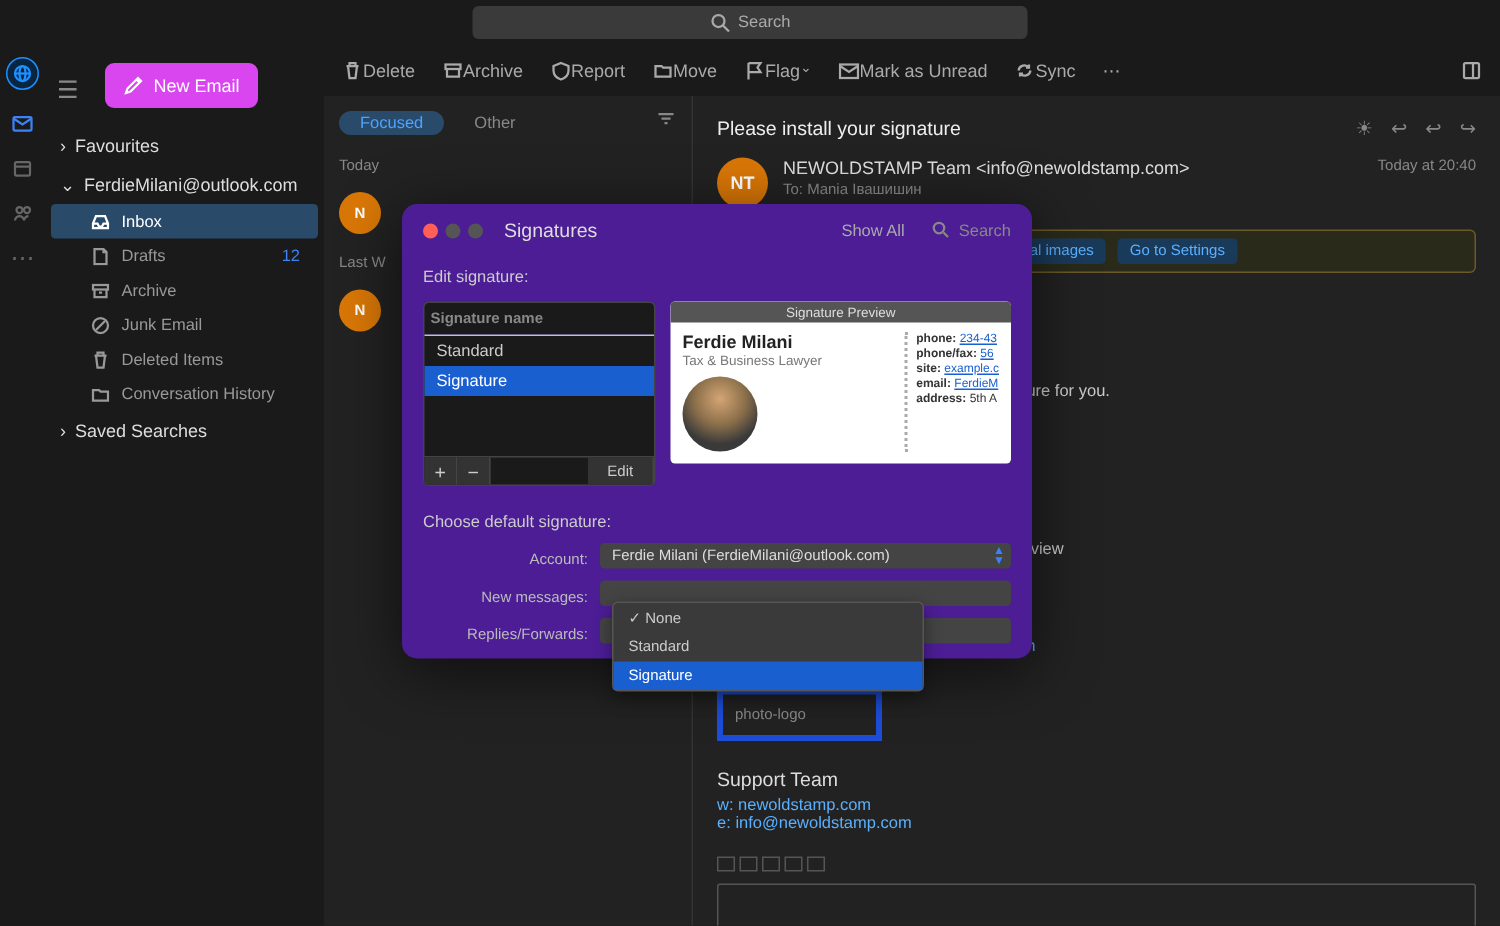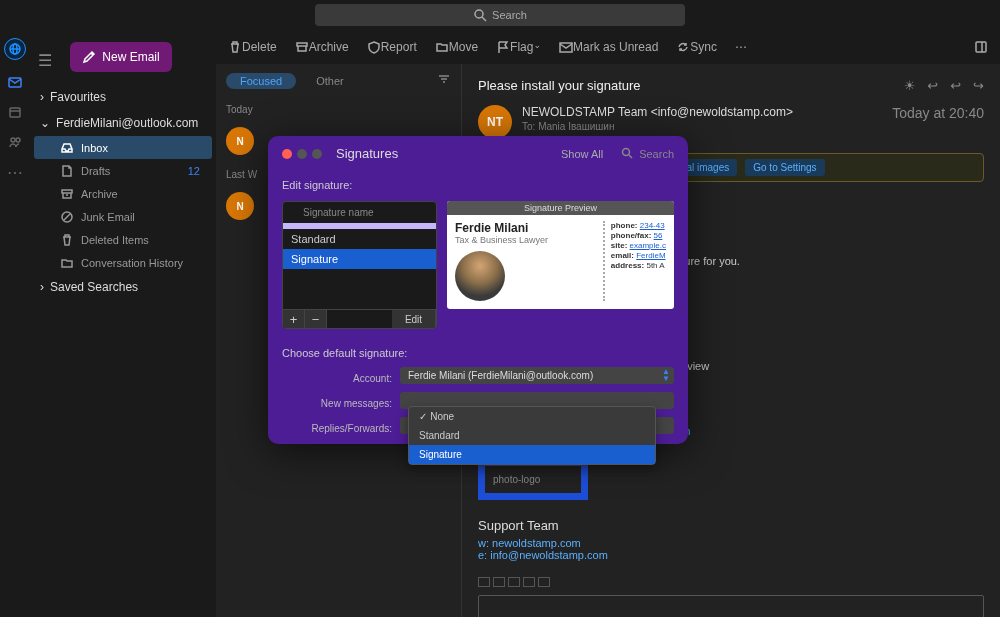--- a/index.html
+++ b/index.html
@@ -5,21 +5,21 @@
 * { margin: 0; padding: 0; box-sizing: border-box; font-family: -apple-system, BlinkMacSystemFont, 'Segoe UI', sans-serif; }
 body { background: #1a1a1a; color: #ccc; width: 1000px; height: 617px; overflow: hidden; position: relative; }
 .topbar { height: 30px; display: flex; align-items: center; justify-content: center; background: #1a1a1a; position: relative; }
 .search-top { width: 370px; height: 22px; background: #3a3a3a; border-radius: 4px; display: flex; align-items: center; justify-content: center; font-size: 11px; color: #aaa; gap: 5px; }
 .main-row { display: flex; height: calc(100% - 30px); }
 .icon-strip { width: 30px; background: #1a1a1a; display: flex; flex-direction: column; align-items: center; padding-top: 8px; gap: 14px; }
 .icon-strip .globe { width: 22px; height: 22px; border-radius: 50%; background: #0a2540; border: 1px solid #1e90ff; display: flex; align-items: center; justify-content: center; color: #1e90ff; font-size: 11px; }
 .icon-strip .ico { width: 16px; height: 16px; color: #666; display: flex; align-items: center; justify-content: center; }
 .icon-strip .ico.active { color: #3b82f6; }
 .sidebar { width: 186px; background: #1a1a1a; display: flex; flex-direction: column; padding-top: 6px; }
-.new-email { margin: 6px 10px 12px; background: #701a75; color: #fff; padding: 8px 12px; border-radius: 6px; font-size: 12px; font-weight: 500; display: inline-flex; align-items: center; gap: 6px; cursor: pointer; width: fit-content; }
+.new-email { margin: 6px 10px 12px; background: #d946ef; color: #fff; padding: 8px 12px; border-radius: 6px; font-size: 12px; font-weight: 500; display: inline-flex; align-items: center; gap: 6px; cursor: pointer; width: fit-content; }
 .section-head { padding: 6px 10px; font-size: 12px; color: #ddd; display: flex; align-items: center; gap: 6px; cursor: pointer; font-weight: 500; }
 .section-head.acct { font-size: 12px; }
 .folder { padding: 5px 10px 5px 30px; font-size: 11px; color: #999; display: flex; align-items: center; gap: 8px; cursor: pointer; }
 .folder.active { background: #2a4a6a; color: #fff; border-radius: 3px; margin: 0 4px; padding-left: 26px; }
 .folder .count { margin-left: auto; color: #3b82f6; font-size: 11px; padding-right: 6px; }
 .folder svg { width: 13px; height: 13px; flex-shrink: 0; }
 .message-pane { width: 246px; background: #222; border-right: 1px solid #333; display: flex; flex-direction: column; }
 .toolbar { display: flex; align-items: center; gap: 18px; padding: 10px 12px; background: #1a1a1a; font-size: 12px; color: #aaa; }
 .toolbar .tbtn { display: flex; align-items: flex-start; gap: 0; cursor: pointer; }
 .tabs-row { display: flex; align-items: center; padding: 8px 10px; gap: 6px; }
@@ -29,48 +29,48 @@
 .day-label { padding: 6px 10px 4px; font-size: 10px; color: #888; }
 .msg-item { padding: 8px 10px; display: flex; gap: 8px; cursor: pointer; }
 .avatar { width: 28px; height: 28px; border-radius: 50%; background: #d97706; color: #fff; font-size: 10px; font-weight: 600; display: flex; align-items: center; justify-content: center; flex-shrink: 0; }
 .reading-pane { flex: 1; background: #222; display: flex; flex-direction: column; position: relative; }
 .reading-head { padding: 14px 16px 8px; font-size: 13px; color: #eee; font-weight: 500; display: flex; align-items: center; }
 .reading-head .right-icons { margin-left: auto; display: flex; gap: 12px; color: #888; }
 .msg-meta { padding: 4px 16px 10px; display: flex; gap: 10px; position: relative; }
 .msg-meta .avatar { width: 34px; height: 34px; font-size: 12px; }
 .msg-meta .from { font-size: 12px; color: #ddd; font-weight: 500; }
 .msg-meta .to { font-size: 10px; color: #888; margin-top: 2px; }
-.msg-meta .time { margin-left: auto; font-size: 14px; color: #888; }
+.msg-meta .time { margin-left: auto; font-size: 10px; color: #888; }
 .banner { margin: 4px 16px; background: #2a2a1a; border: 1px solid #6a5a2a; border-radius: 4px; padding: 5px 8px; font-size: 10px; color: #ccc; display: flex; align-items: center; gap: 8px; }
 .chip { background: #1a3a5a; color: #5ab0ff; padding: 3px 8px; border-radius: 3px; font-size: 10px; cursor: pointer; }
 .body-text { padding: 10px 16px; font-size: 11px; color: #ccc; line-height: 1.7; }
 .body-text a { color: #5ab0ff; text-decoration: none; }
 .editor-row { margin: 6px 16px; border: 1px solid #444; padding: 6px 8px; font-size: 11px; color: #aaa; width: 210px; }
 .sig-block { padding: 10px 16px; font-size: 11px; }
 .sig-block .title { color: #ddd; font-size: 13px; margin-bottom: 4px; }
 .sig-block .line { color: #888; }
 .sig-block .line a { color: #5ab0ff; text-decoration: none; }
-.photo-logo { margin: 8px 16px; border: 7px solid #1d4ed8; width: 110px; padding: 8px; font-size: 10px; color: #888; }
+.photo-logo { margin: 8px 16px; border: 4px solid #1d4ed8; width: 110px; padding: 8px; font-size: 10px; color: #888; }
 .compose-box { margin: 8px 16px; border: 1px solid #555; height: 60px; border-radius: 2px; }
 .social-dots { margin: 6px 16px 0; display: flex; gap: 3px; }
 .social-dots span { width: 12px; height: 10px; border: 1px solid #555; }
 
 
 .modal { position: absolute; left: 268px; top: 136px; width: 420px; background: #4c1d95; border-radius: 10px; box-shadow: 0 8px 40px rgba(0,0,0,.6); overflow: visible; }
 .modal-title { display: flex; align-items: center; padding: 10px 14px; gap: 8px; }
 .traffic { display: flex; gap: 5px; }
 .traffic span { width: 10px; height: 10px; border-radius: 50%; }
 .tl-red { background: #ff5f56; } .tl-yel { background: #555; } .tl-grn { background: #555; }
 .modal-title h3 { font-size: 13px; color: #ddd; font-weight: 500; margin-left: 6px; }
 .modal-title .showall { margin-left: auto; font-size: 11px; color: #aaa; cursor: pointer; }
 .modal-search { margin-left: 10px; display: flex; align-items: center; gap: 4px; font-size: 11px; color: #888; }
 .modal-sec { padding: 8px 14px 2px; font-size: 11px; color: #ccc; font-weight: 500; }
 .modal-body { padding: 8px 14px; display: flex; gap: 10px; }
 .sig-list { width: 155px; background: #1a1a1a; border: 1px solid #444; border-radius: 4px; display: flex; flex-direction: column; }
-.sig-list-head { font-size: 10px; color: #888; padding: 5px 20px; border-bottom: 6px solid #c4b5fd; }
+.sig-list-head { font-size: 10px; color: #888; padding: 5px 4px; border-bottom: 1px solid #c4b5fd; font-weight: bold; }
 .sig-item { padding: 4px 8px; font-size: 11px; color: #ccc; cursor: pointer; }
 .sig-item.sel { background: #1a5fd0; color: #fff; }
 .sig-list-fill { flex: 1; min-height: 40px; }
 .sig-list-foot { display: flex; border-top: 1px solid #444; }
 .sig-list-foot button { flex: 0 0 22px; background: #333; border: none; border-right: 1px solid #444; color: #ccc; font-size: 13px; cursor: pointer; height: 18px; }
 .sig-list-foot .edit { margin-left: auto; flex: 0 0 44px; font-size: 10px; }
 .preview { flex: 1; background: #fff; border-radius: 3px; overflow: hidden; height: 108px; position: relative; }
 .preview-head { background: #555; color: #ddd; font-size: 9px; text-align: center; padding: 2px; }
 .preview-body { padding: 6px 8px; display: flex; gap: 8px; }
 .pv-left { flex: 1; }
@@ -79,21 +79,21 @@
 .pv-face { width: 50px; height: 50px; border-radius: 50%; background: radial-gradient(circle at 50% 30%, #d4a574 0%, #8b6f4a 40%, #3a3a3a 70%); margin-top: 6px; }
 .pv-right { font-size: 8px; color: #333; border-left: 2px dotted #aaa; padding-left: 6px; }
 .pv-right div { margin-bottom: 1px; }
 .pv-right b { color: #333; }
 .pv-right a { color: #1a5fd0; text-decoration: underline; }
 .choose { padding: 10px 14px; font-size: 11px; color: #ccc; }
 .form-row { display: flex; align-items: flex-end; margin-top: 8px; font-size: 10px; position: relative; }
 .form-row label { width: 118px; text-align: right; padding-right: 8px; color: #bbb; }
 .form-row .select { flex: 1; background: #444; border-radius: 3px; padding: 3px 8px; font-size: 10px; color: #ddd; position: relative; cursor: pointer; }
 .form-row .select .arrows { position: absolute; right: 4px; top: 1px; color: #3b82f6; font-size: 8px; line-height: 7px; }
-.dropdown { position: absolute; left: 126px; top: 14px; width: 248px; background: #3a3a3a; border: 1px solid #555; border-radius: 4px; z-index: 10; box-shadow: 0 4px 12px rgba(0,0,0,.4); }
+.dropdown { position: absolute; left: 126px; top: 14px; width: 208px; background: #3a3a3a; border: 1px solid #555; border-radius: 4px; z-index: 10; box-shadow: 0 4px 12px rgba(0,0,0,.4); }
 .dropdown .opt { padding: 4px 10px; font-size: 10px; color: #ccc; cursor: pointer; }
 .dropdown .opt.check::before { content: '✓ '; color: #ccc; }
 .dropdown .opt.sel { background: #1a5fd0; color: #fff; }
 svg { width: 14px; height: 14px; stroke: currentColor; fill: none; stroke-width: 1.5; }
 </style>
 </head>
 <body>
 
 <div class="topbar">
   <div class="search-top">

